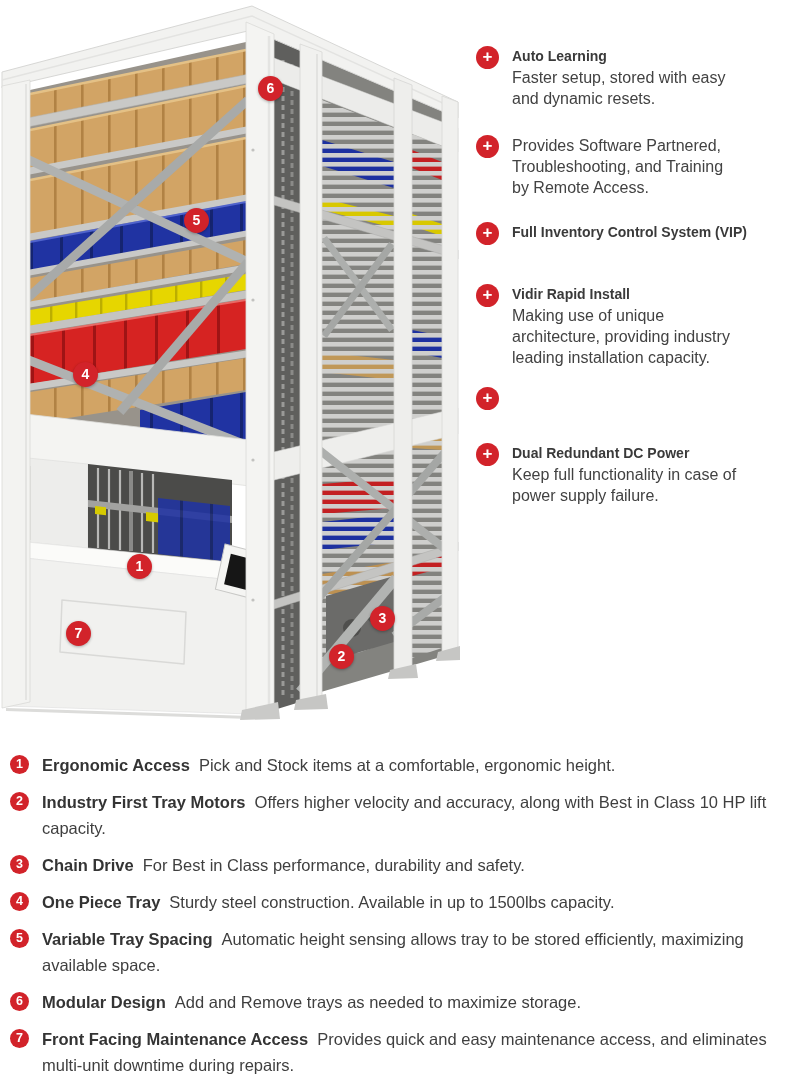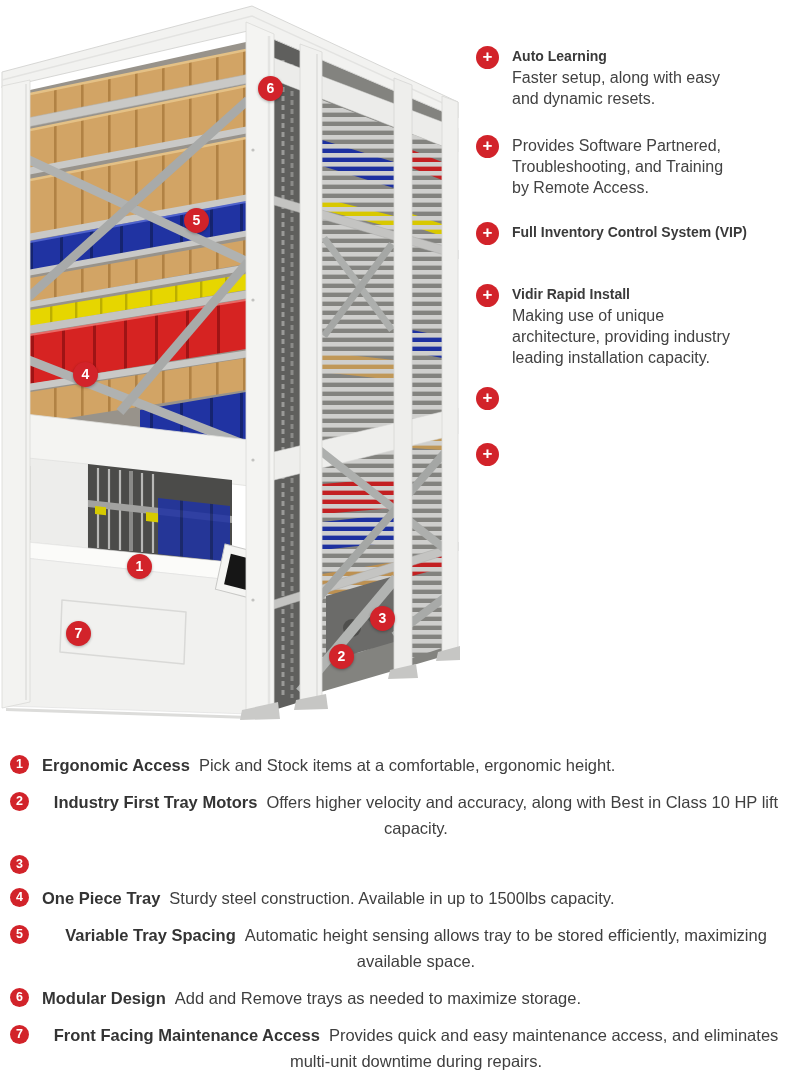--- a/index.html
+++ b/index.html
@@ -37,21 +37,21 @@
     font-size:16px;color:#424242;line-height:21px;white-space:pre-line;
   }
   
   .callouts{position:absolute;left:10px;top:752px;width:780px;}
   .callout{display:flex;gap:13px;margin-bottom:11px;}
   .num-bullet{
     flex:0 0 19px;width:19px;height:19px;border-radius:50%;
     background:#d2232a;color:#fff;text-align:center;
     font-size:12.5px;font-weight:bold;line-height:19px;margin-top:3px;
   }
-  .callout-body{font-size:16.5px;line-height:26px;color:#3f3f3f;text-align:center;}
+  .callout-body{font-size:16.5px;line-height:26px;color:#3f3f3f;}
   .callout-title{font-weight:bold;color:#343434;margin-right:9px;}
 </style>
 </head>
 <body>
 
 <div class="machine-area">
   <svg width="466" height="722" viewBox="0 0 466 722">
     <defs>
       <pattern id="tan" width="27" height="90" patternUnits="userSpaceOnUse">
         <rect width="27" height="90" fill="#d2a465"></rect>
@@ -218,21 +218,21 @@
   <div class="marker" style="left:184px;top:208px">5</div>
   <div class="marker" style="left:258px;top:76px">6</div>
   <div class="marker" style="left:66px;top:621px">7</div>
 </div>
 
 <div class="features">
   <div class="feature">
     <div class="plus-bullet">+</div>
     <div>
       <div class="feature-title">Auto Learning</div>
-      <div class="feature-desc">Faster setup, along with easy
+      <div class="feature-desc">Faster setup, stored with easy
 and dynamic resets.</div>
     </div>
   </div>
   <div class="feature">
     <div class="plus-bullet">+</div>
     <div>
       <div class="feature-desc">Provides Software Partnered,
 Troubleshooting, and Training
 by Remote Access.</div>
     </div>
@@ -250,34 +250,40 @@
       <div class="feature-desc">Making use of unique
 architecture, providing industry
 leading installation capacity.</div>
     </div>
   </div>
   <div class="feature">
     <div class="plus-bullet">+</div>
   </div>
   <div class="feature">
     <div class="plus-bullet">+</div>
+    <div>
+      <div class="feature-title">Dual Redundant DC Power</div>
+      <div class="feature-desc">Keep full functionality in case of
+power supply failure.</div>
+    </div>
   </div>
 </div>
 
 <div class="callouts">
   <div class="callout">
     <div class="num-bullet">1</div>
     <div class="callout-body"><span class="callout-title">Ergonomic Access</span><span>Pick and Stock items at a comfortable, ergonomic height.</span></div>
   </div>
   <div class="callout">
     <div class="num-bullet">2</div>
     <div class="callout-body"><span class="callout-title">Industry First Tray Motors</span><span>Offers higher velocity and accuracy, along with Best in Class 10 HP lift capacity.</span></div>
   </div>
   <div class="callout">
     <div class="num-bullet">3</div>
+    <div class="callout-body"><span class="callout-title">Chain Drive</span><span>For Best in Class performance, durability and safety.</span></div>
   </div>
   <div class="callout">
     <div class="num-bullet">4</div>
     <div class="callout-body"><span class="callout-title">One Piece Tray</span><span>Sturdy steel construction. Available in up to 1500lbs capacity.</span></div>
   </div>
   <div class="callout">
     <div class="num-bullet">5</div>
     <div class="callout-body"><span class="callout-title">Variable Tray Spacing</span><span>Automatic height sensing allows tray to be stored efficiently, maximizing available space.</span></div>
   </div>
   <div class="callout">

